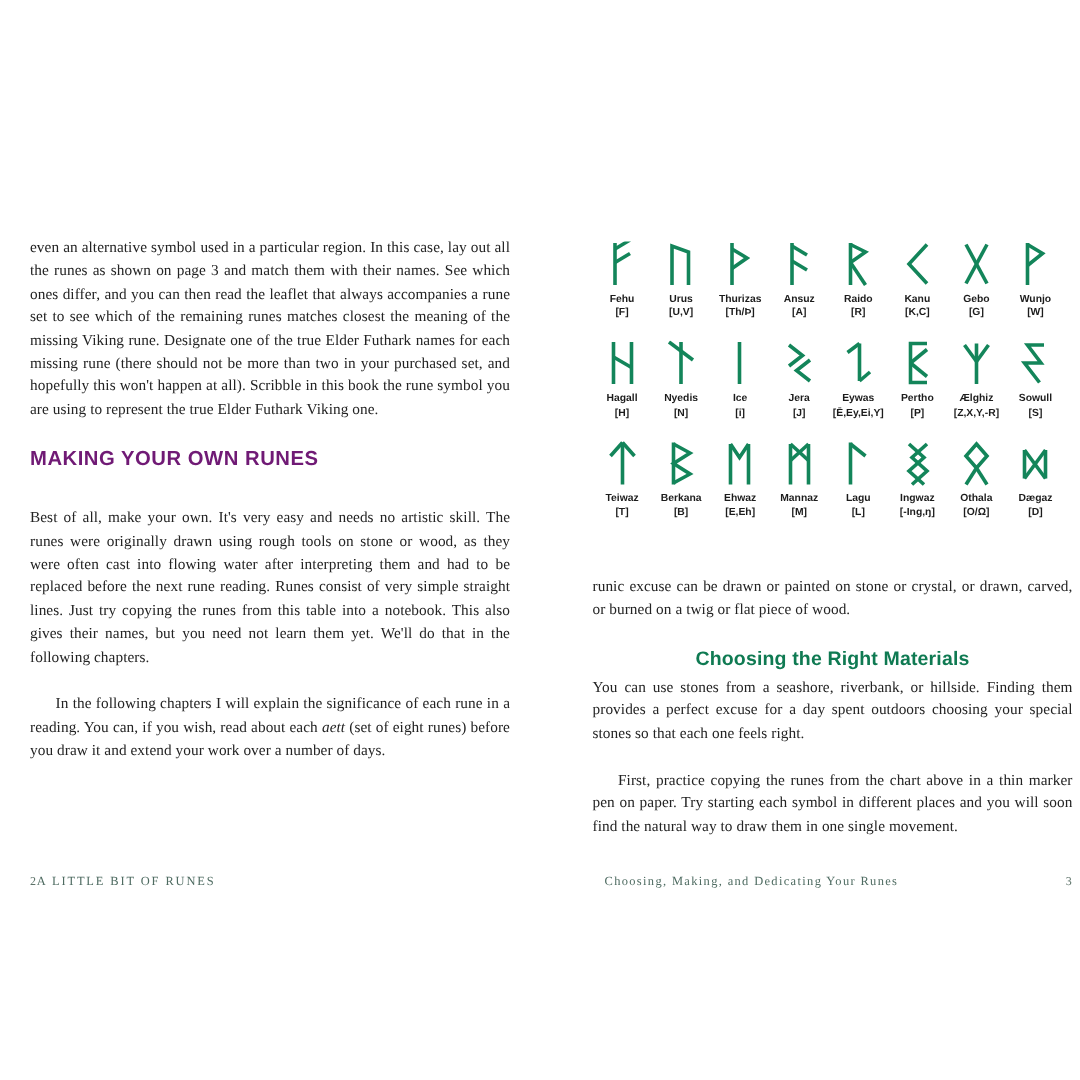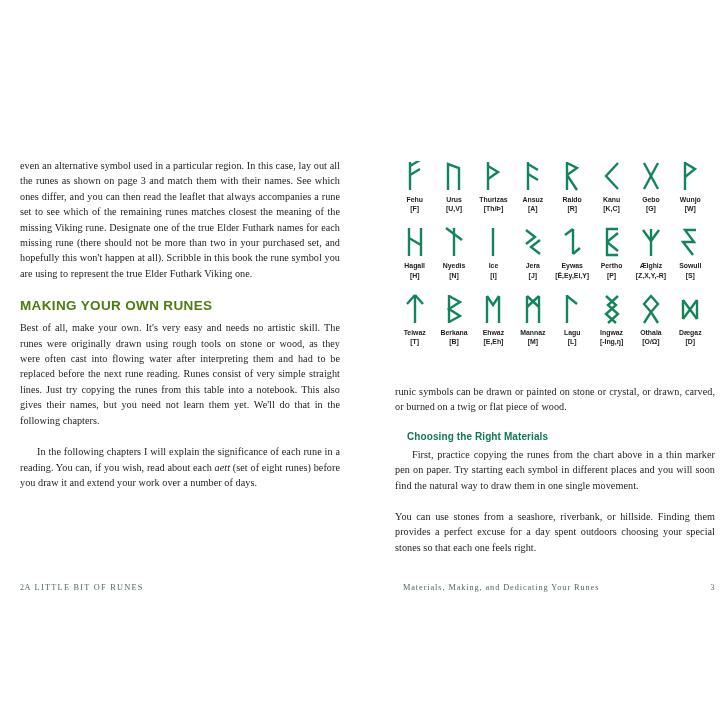--- a/index.html
+++ b/index.html
@@ -41,31 +41,32 @@
     letter-spacing: 0.05px;
   }
   p.body.indent { text-indent: 17px; }
   p.body + p.body { margin-top: 16px; }
 
   h2.section-head {
     font-family: "Liberation Sans", sans-serif;
     font-size: 13.5px;
     font-weight: 600;
     letter-spacing: 0.35px;
-    color: #4d7c0f;
-    margin: 17px 0 7px 0;
+    color: #701a75;
+    margin: 17px 0 25px 0;
     text-transform: uppercase;
   }
   h3.sub-head {
     font-family: "Liberation Sans", sans-serif;
-    font-size: 10px;
+    font-size: 13px;
     font-weight: 700;
     letter-spacing: 0.1px;
     color: #0f7a52;
-    margin: 16px 0 5px 12px;
+    margin: 16px 0 5px 0;
+    text-align: center;
   }
 
   
   .rune-chart {
     position: absolute;
     left: 395px;
     top: 160px;
     width: 315px;
   }
   .rune-row {
@@ -475,38 +476,38 @@
               </g>
             </svg>
         </div>
         <div class="rune-name">Dægaz</div>
         <div class="rune-sound">[D]</div>
       </div>
     </div>
   </div>
 
   <div class="page page-right" style="top: 384px;">
-    <p class="body">runic symbols can be drawn or painted on stone or crystal, or drawn, carved, or burned on a twig or flat piece of wood.</p>
+    <p class="body">runic excuse can be drawn or painted on stone or crystal, or drawn, carved, or burned on a twig or flat piece of wood.</p>
 
     <h3 class="sub-head">Choosing the Right Materials</h3>
 
+    <p class="body">You can use stones from a seashore, riverbank, or hillside. Finding them provides a perfect excuse for a day spent outdoors choosing your special stones so that each one feels right.</p>
+
     <p class="body indent">First, practice copying the runes from the chart above in a thin marker pen on paper. Try starting each symbol in different places and you will soon find the natural way to draw them in one single movement.</p>
-
-    <p class="body">You can use stones from a seashore, riverbank, or hillside. Finding them provides a perfect excuse for a day spent outdoors choosing your special stones so that each one feels right.</p>
   </div>
 
   <div class="footer footer-left">
     <div class="frow">
       <span class="folio">2</span>
       <span class="mid runhead">A LITTLE BIT OF RUNES</span>
       <span style="width:10px"></span>
     </div>
   </div>
 
   <div class="footer footer-right">
     <div class="frow">
       <span style="width:8px"></span>
-      <span class="mid runhead caps-mixed">Materials, Making, and Dedicating Your Runes</span>
+      <span class="mid runhead caps-mixed">Choosing, Making, and Dedicating Your Runes</span>
       <span class="folio">3</span>
     </div>
   </div>
 
 </div>
 
 </body></html>

